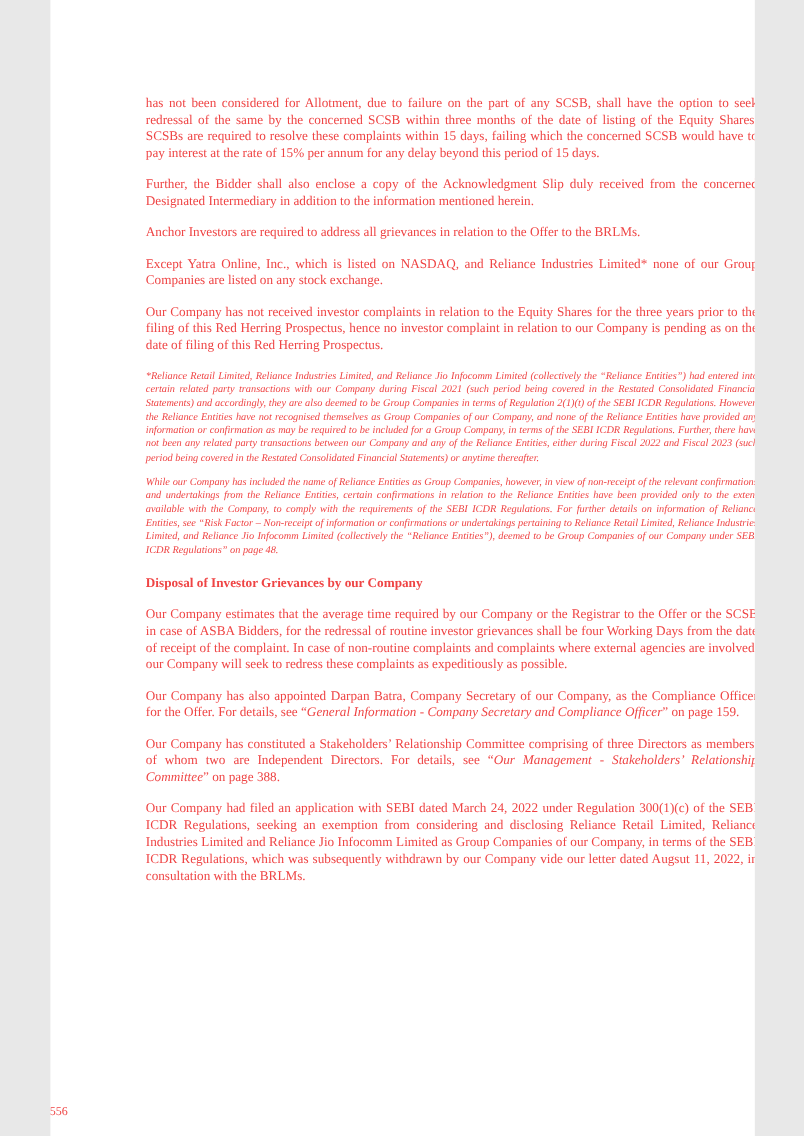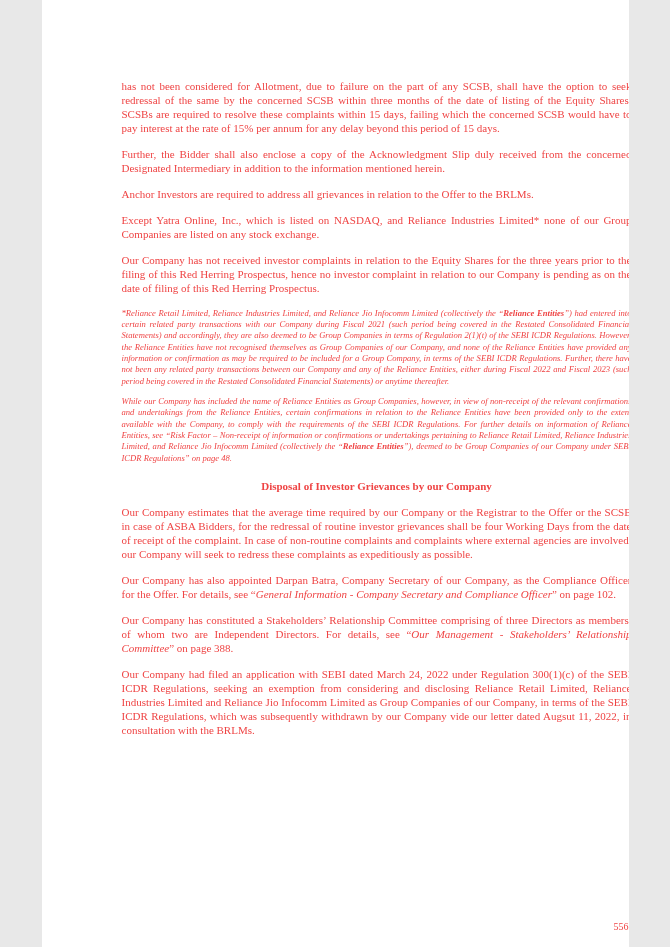--- a/index.html
+++ b/index.html
@@ -28,56 +28,56 @@
   }
   p.body {
     font-size: 11px;
     line-height: 1.27;
     text-align: justify;
   }
   p.heading {
     font-size: 11px;
     line-height: 1.27;
     font-weight: bold;
-    text-align: center;
+    text-align: left;
     margin: 16px 0 12px 0;
   }
   p.footnote {
     font-size: 8.6px;
     line-height: 1.32;
     font-style: italic;
     text-align: justify;
     margin: 0 0 9px 0;
   }
-  span.b { font-weight: bold; }
+  span.b { font-weight: normal; }
   span.i { font-style: italic; }
   .footer {
     position: absolute;
     left: 0;
     right: 0;
     bottom: 15px;
-    text-align: right;
+    text-align: left;
     font-size: 10px;
     font-family: "Liberation Serif", serif;
   }
 </style>
 </head>
 <body>
 
 <div class="page">
   <div class="content">
       <p class="body"><span>has not been considered for Allotment, due to failure on the part of any SCSB, shall have the option to seek redressal of the same by the concerned SCSB within three months of the date of listing of the Equity Shares. SCSBs are required to resolve these complaints within 15 days, failing which the concerned SCSB would have to pay interest at the rate of 15% per annum for any delay beyond this period of 15 days.</span></p>
       <p class="body"><span>Further, the Bidder shall also enclose a copy of the Acknowledgment Slip duly received from the concerned Designated Intermediary in addition to the information mentioned herein.</span></p>
       <p class="body"><span>Anchor Investors are required to address all grievances in relation to the Offer to the BRLMs.</span></p>
       <p class="body"><span>Except Yatra Online, Inc., which is listed on NASDAQ, and Reliance Industries Limited* none of our Group Companies are listed on any stock exchange.</span></p>
       <p class="body"><span>Our Company has not received investor complaints in relation to the Equity Shares for the three years prior to the filing of this Red Herring Prospectus, hence no investor complaint in relation to our Company is pending as on the date of filing of this Red Herring Prospectus.</span></p>
       <p class="footnote"><span>*Reliance Retail Limited, Reliance Industries Limited, and Reliance Jio Infocomm Limited (collectively the “</span><span class="b">Reliance Entities</span><span>”) had entered into certain related party transactions with our Company during Fiscal 2021 (such period being covered in the Restated Consolidated Financial Statements) and accordingly, they are also deemed to be Group Companies in terms of Regulation 2(1)(t) of the SEBI ICDR Regulations. However, the Reliance Entities have not recognised themselves as Group Companies of our Company, and none of the Reliance Entities have provided any information or confirmation as may be required to be included for a Group Company, in terms of the SEBI ICDR Regulations. Further, there have not been any related party transactions between our Company and any of the Reliance Entities, either during Fiscal 2022 and Fiscal 2023 (such period being covered in the Restated Consolidated Financial Statements) or anytime thereafter.</span></p>
       <p class="footnote"><span>While our Company has included the name of Reliance Entities as Group Companies, however, in view of non-receipt of the relevant confirmations and undertakings from the Reliance Entities, certain confirmations in relation to the Reliance Entities have been provided only to the extent available with the Company, to comply with the requirements of the SEBI ICDR Regulations. For further details on information of Reliance Entities, see “Risk Factor – Non-receipt of information or confirmations or undertakings pertaining to Reliance Retail Limited, Reliance Industries Limited, and Reliance Jio Infocomm Limited (collectively the “</span><span class="b">Reliance Entities</span><span>”), deemed to be Group Companies of our Company under SEBI ICDR Regulations” on page 48.</span></p>
       <p class="heading"><span>Disposal of Investor Grievances by our Company</span></p>
       <p class="body"><span>Our Company estimates that the average time required by our Company or the Registrar to the Offer or the SCSB in case of ASBA Bidders, for the redressal of routine investor grievances shall be four Working Days from the date of receipt of the complaint. In case of non-routine complaints and complaints where external agencies are involved, our Company will seek to redress these complaints as expeditiously as possible.</span></p>
-      <p class="body"><span>Our Company has also appointed Darpan Batra, Company Secretary of our Company, as the Compliance Officer for the Offer. For details, see “</span><span class="i">General Information - Company Secretary and Compliance Officer</span><span>” on page 102.</span></p>
+      <p class="body"><span>Our Company has also appointed Darpan Batra, Company Secretary of our Company, as the Compliance Officer for the Offer. For details, see “</span><span class="i">General Information - Company Secretary and Compliance Officer</span><span>” on page 159.</span></p>
       <p class="body"><span>Our Company has constituted a Stakeholders’ Relationship Committee comprising of three Directors as members, of whom two are Independent Directors. For details, see “</span><span class="i">Our Management - Stakeholders’ Relationship Committee</span><span>” on page 388.</span></p>
       <p class="body"><span>Our Company had filed an application with SEBI dated March 24, 2022 under Regulation 300(1)(c) of the SEBI ICDR Regulations, seeking an exemption from considering and disclosing Reliance Retail Limited, Reliance Industries Limited and Reliance Jio Infocomm Limited as Group Companies of our Company, in terms of the SEBI ICDR Regulations, which was subsequently withdrawn by our Company vide our letter dated Augsut 11, 2022, in consultation with the BRLMs.</span></p>
     </div>
   <div class="footer">
     <span>556</span>
   </div>
 </div>
 
 </body></html>

